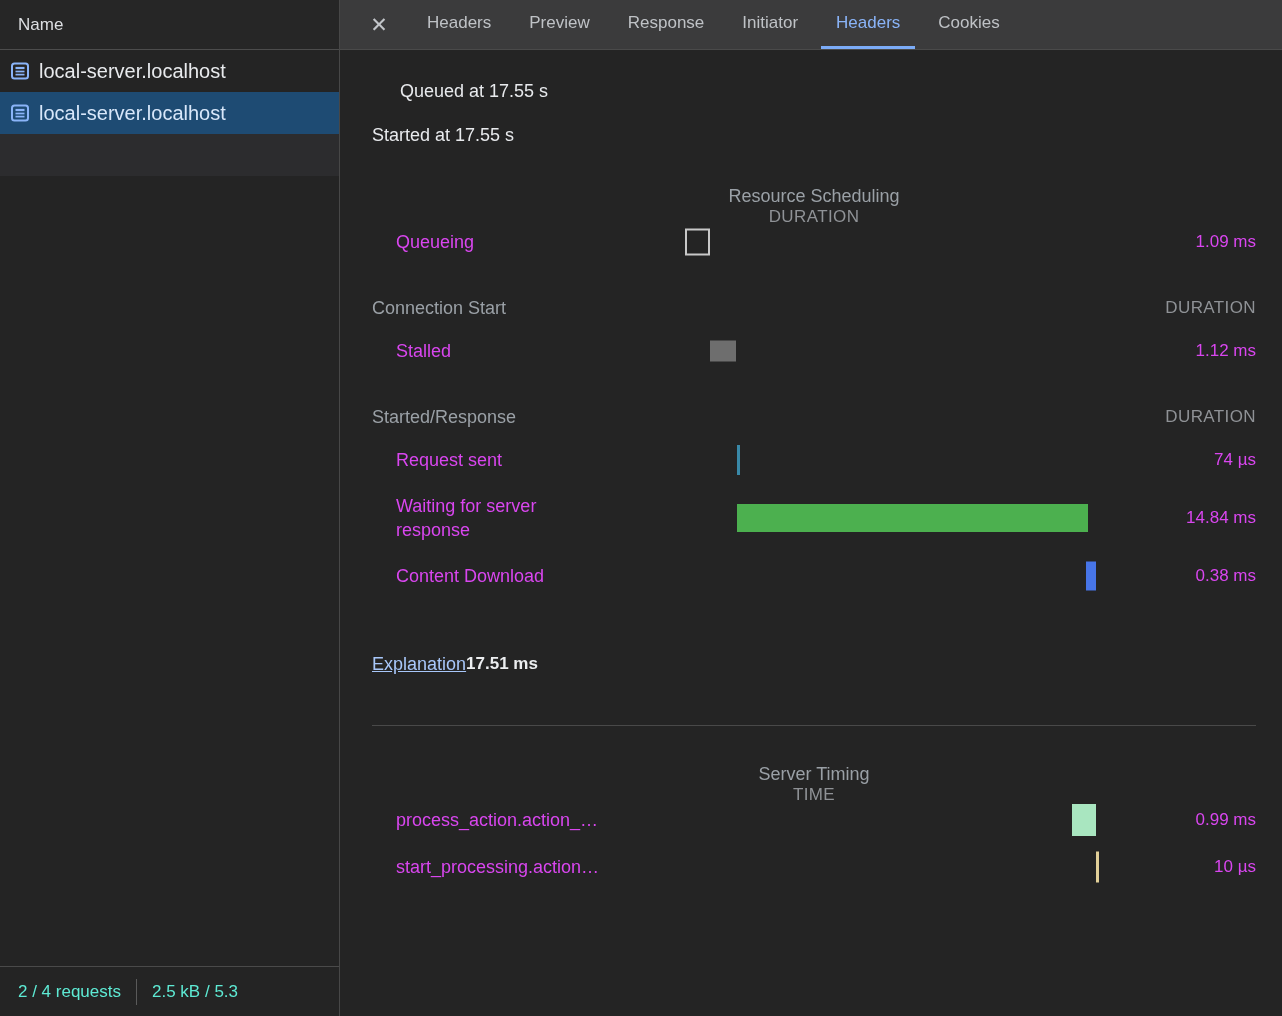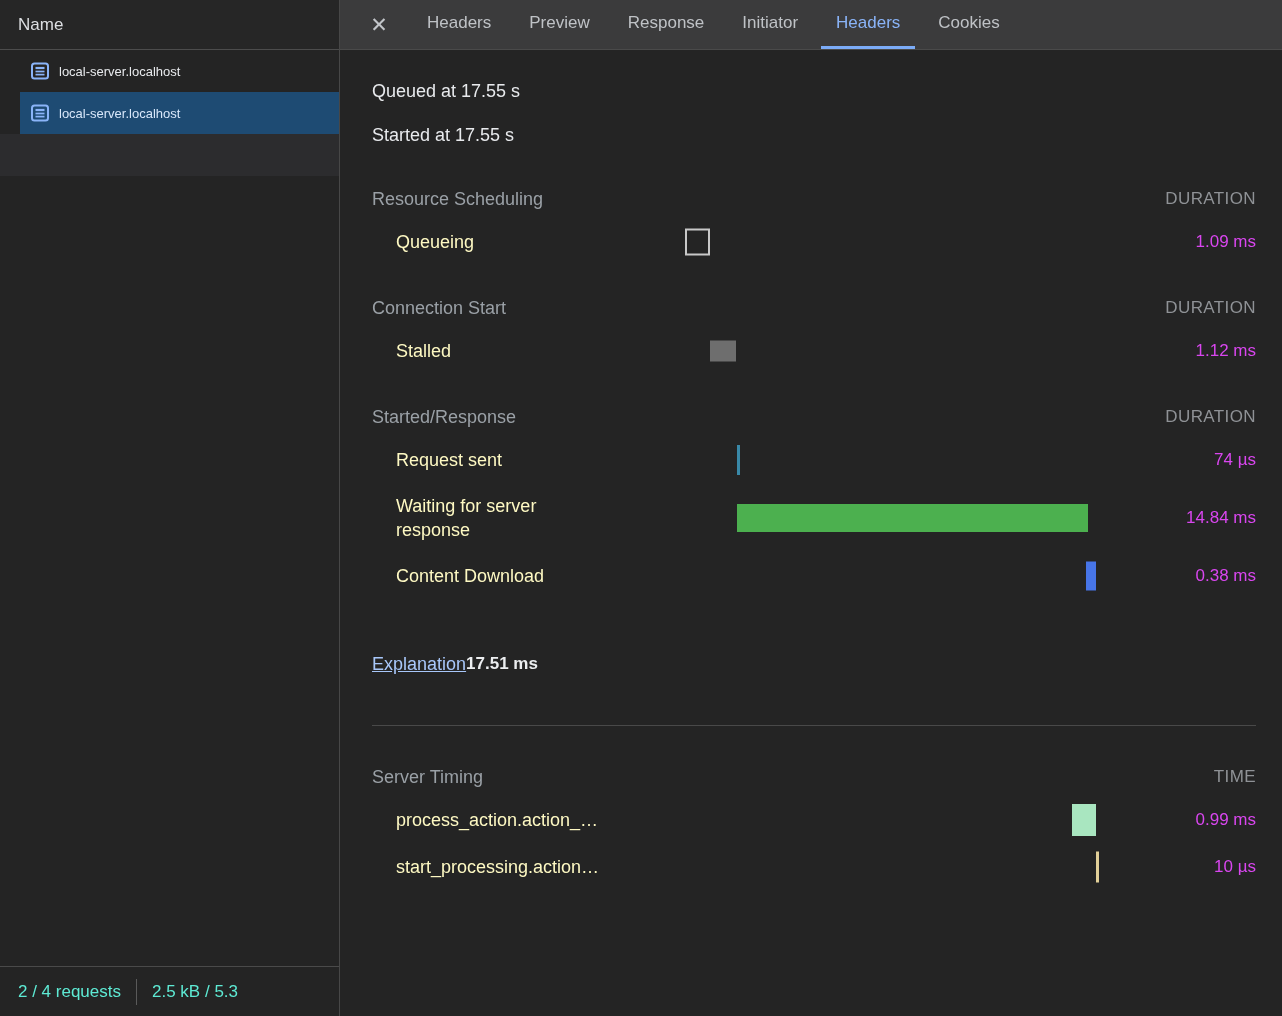--- a/index.html
+++ b/index.html
@@ -24,24 +24,23 @@
     display: flex; align-items: center;
     padding-left: 18px;
     border-bottom: 1px solid #4c4c4c;
     font-size: 17px; color: #dddfe2;
     background: #262626;
   }
   .rows-area { flex: 1; overflow: hidden; }
   .req-row {
     height: 42px; display: flex; align-items: center;
     padding-left: 10px; gap: 9px;
-    font-size: 13px; color: #e8eaed;
+    font-size: 20px; color: #e8eaed;
     white-space: nowrap; overflow: hidden;
     cursor: default;
-    margin-left: 20px;
   }
   .req-row.selected { background: #1e4b73; color: #d8e7fa; }
   .req-row .req-icon { display: inline-flex; flex-shrink: 0; }
   .phantom-stripe { height: 42px; background: #2c2c2e; }
   .sidebar-status {
     height: 50px; flex-shrink: 0;
     border-top: 1px solid #4a4a4a;
     display: flex; align-items: center;
     padding-left: 18px;
     font-size: 17px; color: #5eead4;
@@ -73,37 +72,37 @@
     cursor: pointer;
   }
   .tab.active { color: #8ab4f8; border-bottom-color: #7cacf8; }
 
   
   .pane {
     flex: 1; overflow: hidden;
     padding: 0 26px 0 32px;
     background: #242424;
   }
-  .queued-line { margin-top: 28px; font-size: 18px; line-height: 26px; color: #e8eaed; }
+  .queued-line { margin-top: 28px; font-size: 18px; line-height: 26px; color: #e8eaed; margin-left: 28px; }
   .started-line { margin-top: 18px; font-size: 18px; line-height: 26px; color: #e8eaed; }
 
   .t-sechead {
     margin-top: 36px; height: 26px;
     display: flex; justify-content: space-between; align-items: center;
   }
-  .t-section:first-child .t-sechead { margin-top: 38px; }
+  .t-section:first-child .t-sechead { margin-top: 38px; flex-direction: column; }
   .t-sectitle { font-size: 18px; color: #9aa0a6; }
   .t-col { font-size: 17px; color: #8f9296; letter-spacing: 0.4px; }
 
   .t-row {
     position: relative;
     margin-top: 13px; min-height: 34px;
     display: flex; justify-content: space-between; align-items: center;
   }
-  .t-label { font-size: 18px; color: #fef9c3; padding-left: 24px; line-height: 24px; }
+  .t-label { font-size: 18px; color: #d946ef; padding-left: 24px; line-height: 24px; }
   .t-row.wrap { min-height: 56px; }
   .t-row.wrap .t-label { max-width: 240px; }
   .t-val { font-size: 17px; color: #d946ef; }
   .t-bar { position: absolute; top: 50%; transform: translateY(-50%); }
 
   .total-row {
     margin-top: 56px; height: 30px;
     display: flex; justify-content: flex-start; align-items: center;
   }
   .link { font-size: 18px; color: #a8c7fa; text-decoration: underline; cursor: pointer; }

